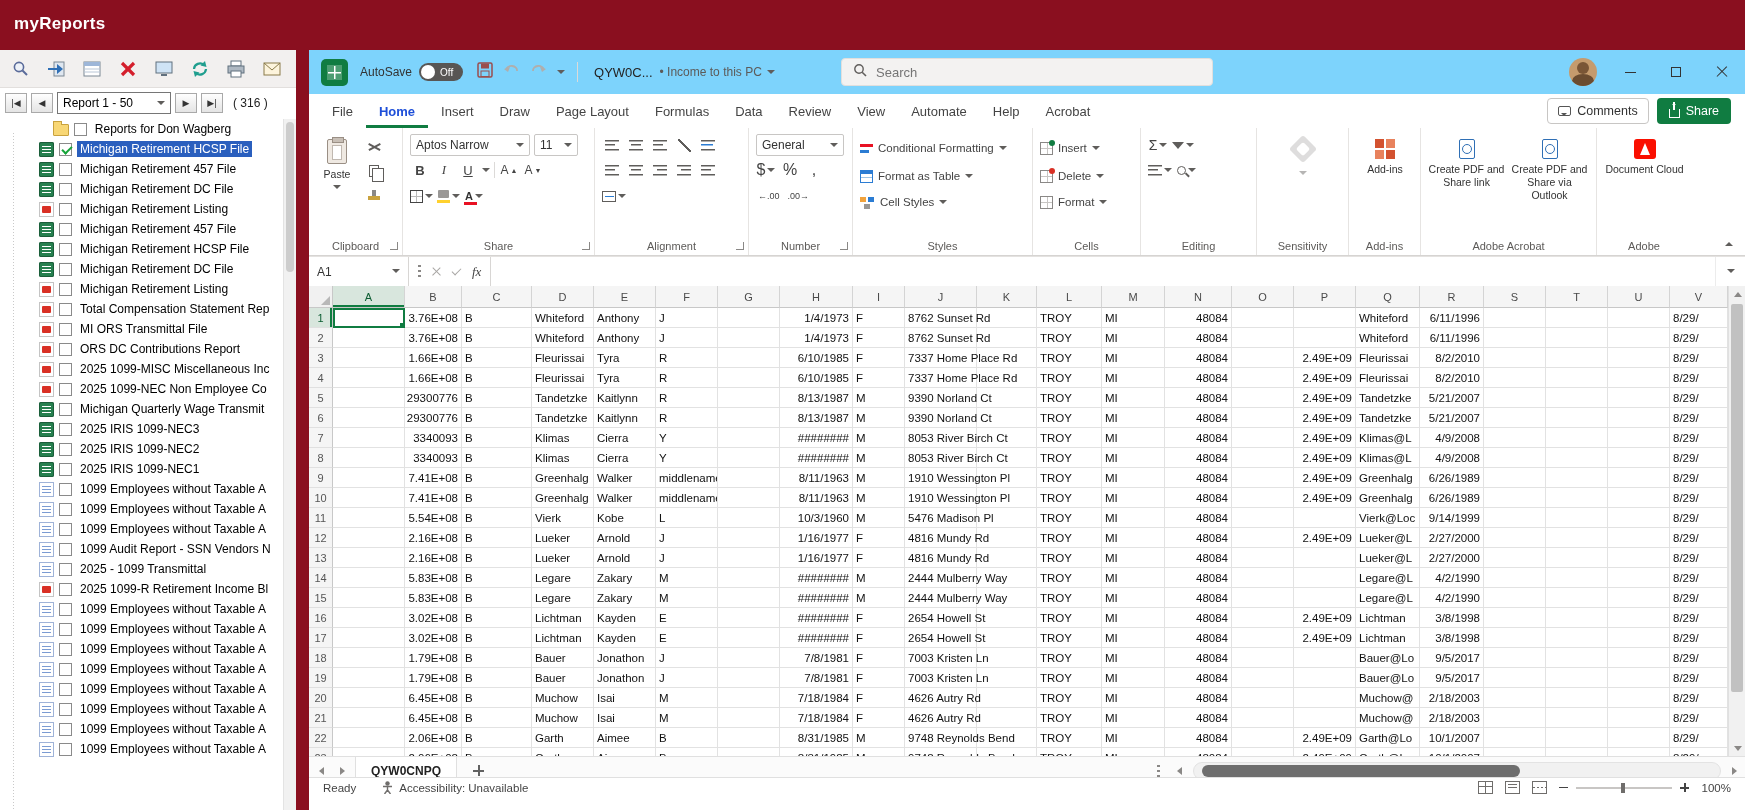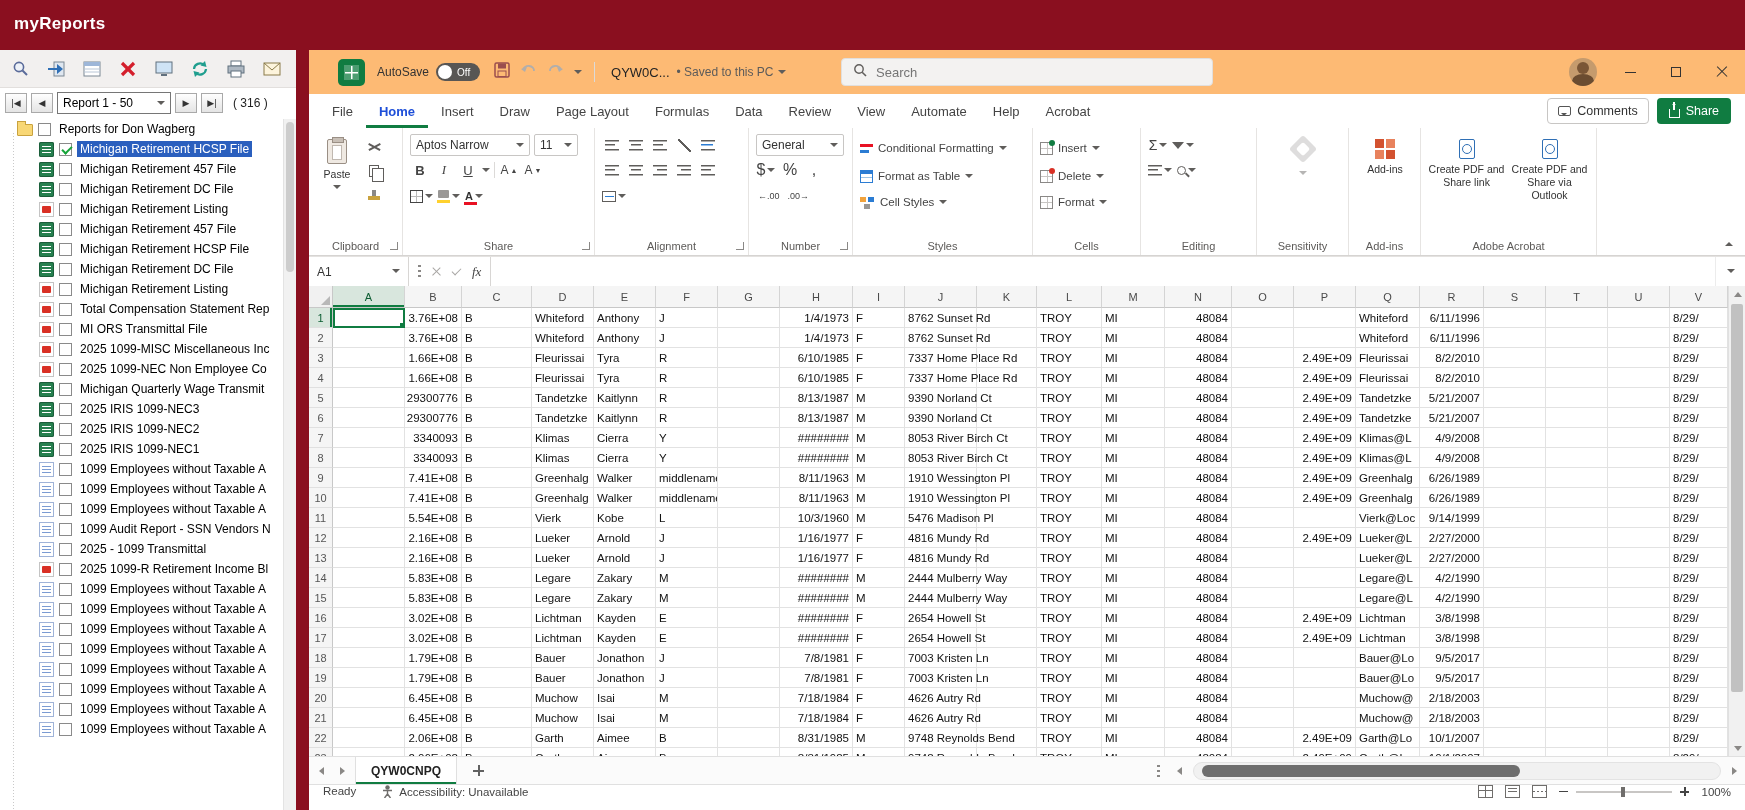--- a/index.html
+++ b/index.html
@@ -15,21 +15,21 @@
   .sb-toolbar { height:38px; background:#f2f0ef; border-bottom:1px solid #e2dfdd; display:flex; align-items:center; gap:8px; padding:0 6px; }
   .tb-btn { width:28px; height:28px; display:flex; align-items:center; justify-content:center; }
   .sb-nav { height:30px; display:flex; align-items:center; gap:4px; padding:0 5px; background:#fff; }
   .nav-btn { min-width:22px; height:20px; border:1px solid #a9a9a9; background:linear-gradient(#fefefe,#e4e4e4); font-size:9px; color:#333; display:flex; align-items:center; justify-content:center; padding:0 2px; }
   .nav-select { width:114px; height:22px; border:1px solid #767676; background:#fff; font-size:12px; display:flex; align-items:center; justify-content:space-between; padding:0 5px; }
   .nav-count { font-size:12px; color:#222; margin-left:6px; }
 
   .sb-tree { position:absolute; left:0; top:69px; right:13px; bottom:0; overflow:hidden; font-size:12px; color:#000; white-space:nowrap; }
   .tree-guide { position:absolute; left:13px; top:14px; bottom:0; width:1px; background:repeating-linear-gradient(#c9c9c9 0 1px, transparent 1px 3px); }
   .tree-row { height:20px; display:flex; align-items:center; gap:5px; position:relative; }
-  .tree-row.root { padding-left:17px; }
+  .tree-row.root { padding-left:4px;justify-content:center; }
   .tree-row.lvl1 { padding-left:23px; }
   .tree-row.item { padding-left:39px; }
   .tree-label { padding:1px 3px; }
   .tree-row.selected .tree-label { background:#2a5fbe; color:#fff; }
   .checkbox { width:13px; height:13px; border:1px solid #8a8a8a; background:#fff; flex:none; position:relative; }
   .checkbox.checked::after { content:""; position:absolute; left:2px; top:2px; width:8px; height:4px; border-left:2px solid #17a53a; border-bottom:2px solid #17a53a; transform:rotate(-45deg); }
   .folder { width:16px; height:12px; background:#f8d775; border:1px solid #c9a23e; border-radius:1px; position:relative; flex:none; margin-top:2px; }
   .folder::before { content:""; position:absolute; top:-4px; left:-1px; width:7px; height:3px; background:#f8d775; border:1px solid #c9a23e; border-bottom:none; }
   .file-icon { width:15px; height:15px; flex:none; position:relative; }
   .ic-excel { background:#26804f; border-radius:2px; box-shadow:inset 0 0 0 1px #1b5e3a; }
@@ -40,21 +40,21 @@
   .ic-text { background:#fff; border:1px solid #9fb3d8; }
   .ic-text::after { content:""; position:absolute; left:2px; right:2px; top:3px; height:9px;
     background:repeating-linear-gradient(#7b9bd2 0 1px, transparent 1px 3px); }
   .sb-vscroll { position:absolute; right:0; top:69px; bottom:0; width:13px; background:#f1f1f1; border-left:1px solid #e3e3e3; }
   .sb-vthumb { position:absolute; left:2px; right:2px; top:3px; height:150px; background:#cdcdcd; border-radius:4px; }
 
   
   .excel { position:absolute; left:309px; top:50px; right:0; bottom:0; background:#fff; }
 
   
-  .xl-title { position:relative; height:44px; display:flex; align-items:center; padding-left:29px; background:#fdba74; }
+  .xl-title { position:relative; height:44px; display:flex; align-items:center; padding-left:12px; background:#7dd3fc; }
   .xl-logo { width:27px; height:27px; border-radius:5px; background:#107C41; position:relative; flex:none; }
   .xl-logo::before { content:""; position:absolute; left:6px; top:6px; width:15px; height:15px;
     background:linear-gradient(#fff,#fff) 7px 0/1px 15px no-repeat, linear-gradient(#fff,#fff) 0 7px/15px 1px no-repeat,
     linear-gradient(#fff,#fff) 0 0/15px 15px no-repeat; opacity:.25; }
   .xl-logo::after { content:""; position:absolute; left:7px; top:7px; width:13px; height:13px;
     background:linear-gradient(#fff,#fff) 6px 0/1.5px 13px no-repeat, linear-gradient(#fff,#fff) 0 6px/13px 1.5px no-repeat; }
   .autosave { display:flex; align-items:center; gap:7px; margin-left:12px; font-size:12px; color:#333; }
   .as-pill { width:44px; height:18px; border-radius:9px; background:#585654; display:flex; align-items:center; padding:2px 5px 2px 2px; gap:5px; }
   .as-knob { width:14px; height:14px; border-radius:50%; background:#fff; }
   .as-state { color:#fff; font-size:10px; }
@@ -206,21 +206,21 @@
   .add-sheet { margin-left:16px; position:relative; width:11px; height:11px; }
   .add-sheet::before { content:""; position:absolute; left:5px; top:0; width:1.5px; height:11px; background:#616161; }
   .add-sheet::after { content:""; position:absolute; left:0; top:5px; width:11px; height:1.5px; background:#616161; }
   .sheet-dots { position:absolute; left:848px; top:8px; }
   .hs-left { position:absolute; left:868px; top:10px; }
   .hs-track { position:absolute; left:884px; right:24px; top:5px; height:18px; background:#f1f1f1; border:1px solid #e3e3e3; border-radius:9px; }
   .hs-thumb { position:absolute; left:8px; top:2px; height:12px; width:318px; background:#6e6e6e; border-radius:6px; }
   .hs-right { position:absolute; right:8px; top:10px; }
 
   
-  .xl-status { position:absolute; left:0; right:0; bottom:0; height:26px; background:#fff; border-top:1px solid #e0e0e0; display:flex; align-items:flex-start; padding:0 14px; font-size:11.5px; color:#444; gap:26px; }
+  .xl-status { position:absolute; left:0; right:0; bottom:0; height:26px; background:#fff; border-top:1px solid #e0e0e0; display:flex; align-items:flex-end; padding:16px 14px; font-size:11.5px; color:#444; gap:26px; }
   .acc { display:flex; align-items:center; gap:6px; }
   .status-right { margin-left:auto; display:flex; align-items:center; gap:12px; }
   .view-ic { width:15px; height:13px; border:1px solid #6f6d6b; position:relative; }
   .view-ic.grid { background:linear-gradient(#6f6d6b,#6f6d6b) 0 4px/13px 1px no-repeat, linear-gradient(#6f6d6b,#6f6d6b) 6px 0/1px 11px no-repeat; }
   .view-ic.layout { background:linear-gradient(#6f6d6b,#6f6d6b) 2px 2px/9px 1px no-repeat, linear-gradient(#6f6d6b,#6f6d6b) 2px 5px/9px 1px no-repeat; }
   .view-ic.pbreak { background:repeating-linear-gradient(90deg,#6f6d6b 0 2px, transparent 2px 4px) 0 5px/13px 1px no-repeat; }
   .zoom { display:flex; align-items:center; gap:8px; }
   .z-minus { width:9px; height:1.5px; background:#444; }
   .z-track { width:96px; height:2px; background:#c8c6c4; position:relative; }
   .z-knob { position:absolute; left:45px; top:-4px; width:4px; height:10px; background:#6f6d6b; }
@@ -357,20 +357,25 @@
           </div>
           <div class="tree-row item">
             <span class="file-icon ic-pdf"></span>
             <span class="checkbox"></span>
             <span class="tree-label">Total Compensation Statement Rep</span>
           </div>
           <div class="tree-row item">
             <span class="file-icon ic-pdf"></span>
             <span class="checkbox"></span>
             <span class="tree-label">MI ORS Transmittal File</span>
+          </div>
+          <div class="tree-row item">
+            <span class="file-icon ic-pdf"></span>
+            <span class="checkbox"></span>
+            <span class="tree-label">ORS DC Contributions Report</span>
           </div>
           <div class="tree-row item">
             <span class="file-icon ic-pdf"></span>
             <span class="checkbox"></span>
             <span class="tree-label">2025 1099-MISC Miscellaneous Inc</span>
           </div>
           <div class="tree-row item">
             <span class="file-icon ic-pdf"></span>
             <span class="checkbox"></span>
             <span class="tree-label">2025 1099-NEC Non Employee Co</span>
@@ -502,21 +507,21 @@
               <path d="M14 7 a5.5 4.5 0 0 0 -11 1" fill="none" stroke="#b0aeac" stroke-width="1.8"></path>
               <polygon points="16,6 10,4 12,9" fill="#b0aeac"></polygon>
             </svg>
         </span>
         <span class="cv"></span>
       </div>
       <div class="sep-v" style="margin-left:12px"></div>
       <div class="fname">
         <span>QYW0C...</span>
         <span class="fstatus">
-          <span>• Saved to this PC</span>
+          <span>• Income to this PC</span>
           <span class="cv"></span>
         </span>
       </div>
       <div class="search-box">
         <span>
           <svg width="14" height="14">
               <circle cx="6" cy="6" r="4.2" fill="none" stroke="#605e5c" stroke-width="1.4"></circle>
               <line x1="9.2" y1="9.2" x2="13" y2="13" stroke="#605e5c" stroke-width="1.6"></line>
             </svg>
         </span>
@@ -793,20 +798,27 @@
           <span class="i-pdfdoc"></span>
           <span class="blabel">Create PDF and Share link</span>
         </div>
         <div class="bigbtn" style="width:84px">
           <span class="i-pdfdoc"></span>
           <span class="blabel">Create PDF and Share via Outlook</span>
         </div>
         <div class="rgroup-label">Adobe Acrobat</div>
       </div>
 
+      <div class="rgroup" style="width:94px; border-right:none;">
+        <div class="bigbtn">
+          <span class="i-adobe"></span>
+          <span class="blabel">Document Cloud</span>
+        </div>
+        <div class="rgroup-label">Adobe</div>
+      </div>
 
       <span class="cv up" style="position:absolute; right:12px; bottom:8px;"></span>
     </div>
 
     <div class="xl-formula">
       <div class="namebox">
         <span>A1</span>
         <span style="margin-left:auto" class="cv"></span>
       </div>
       <div class="fx-cluster">

